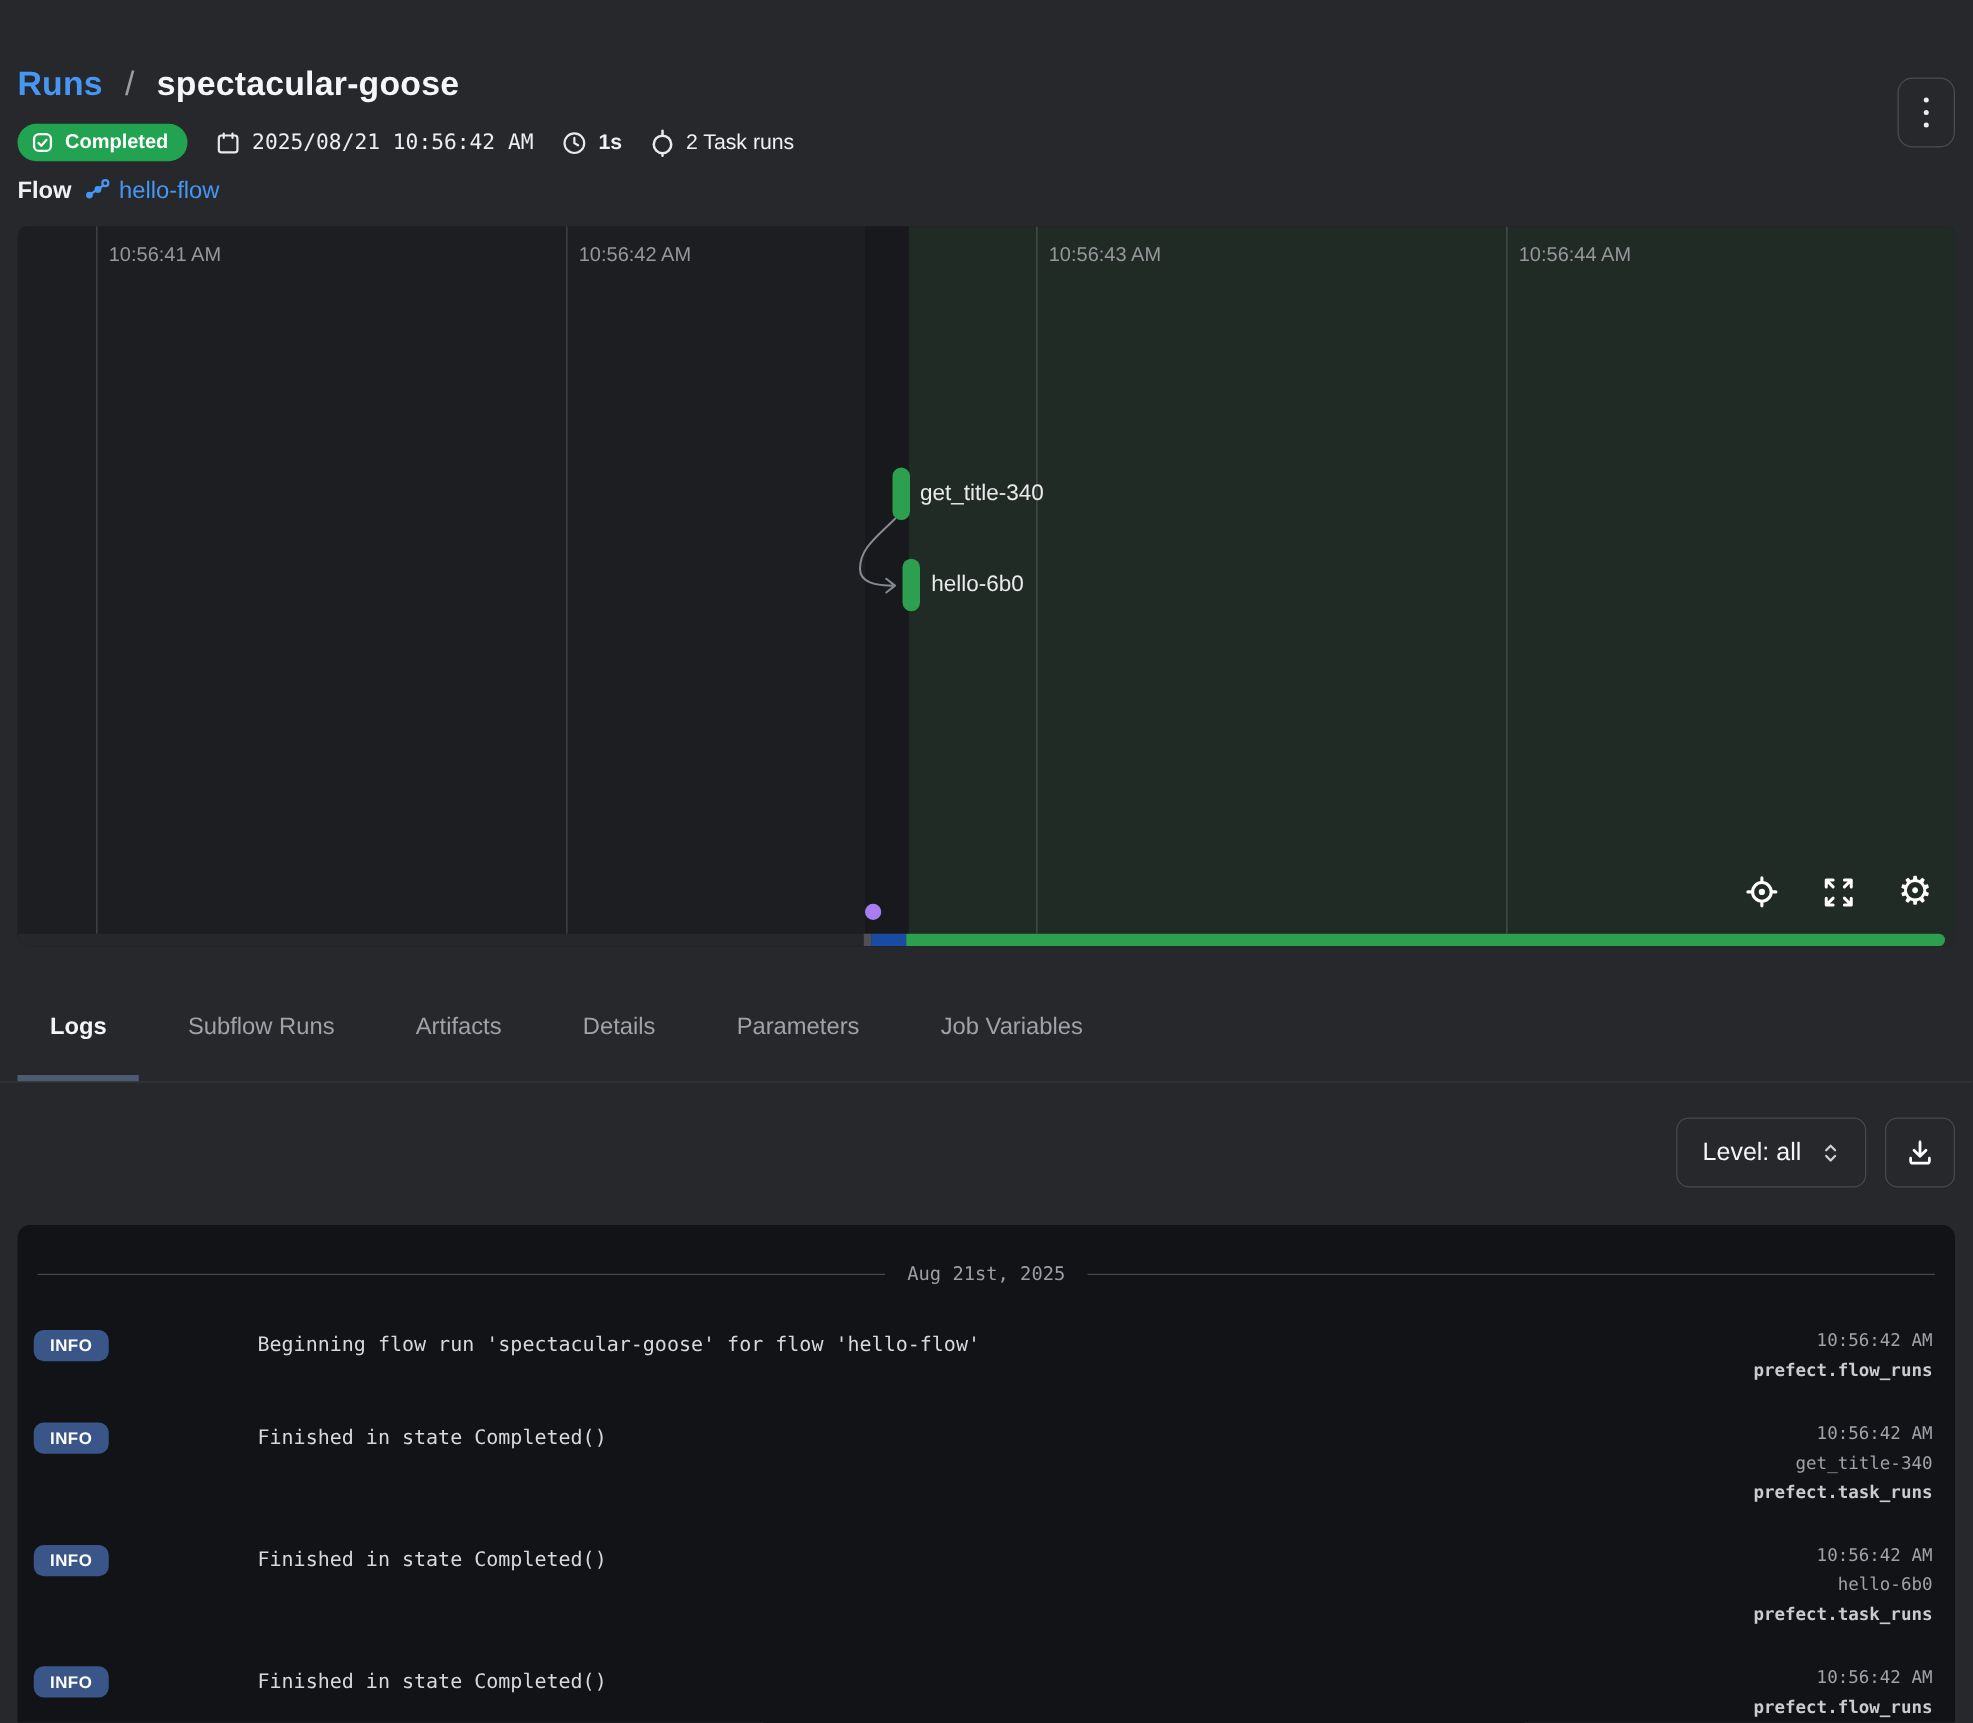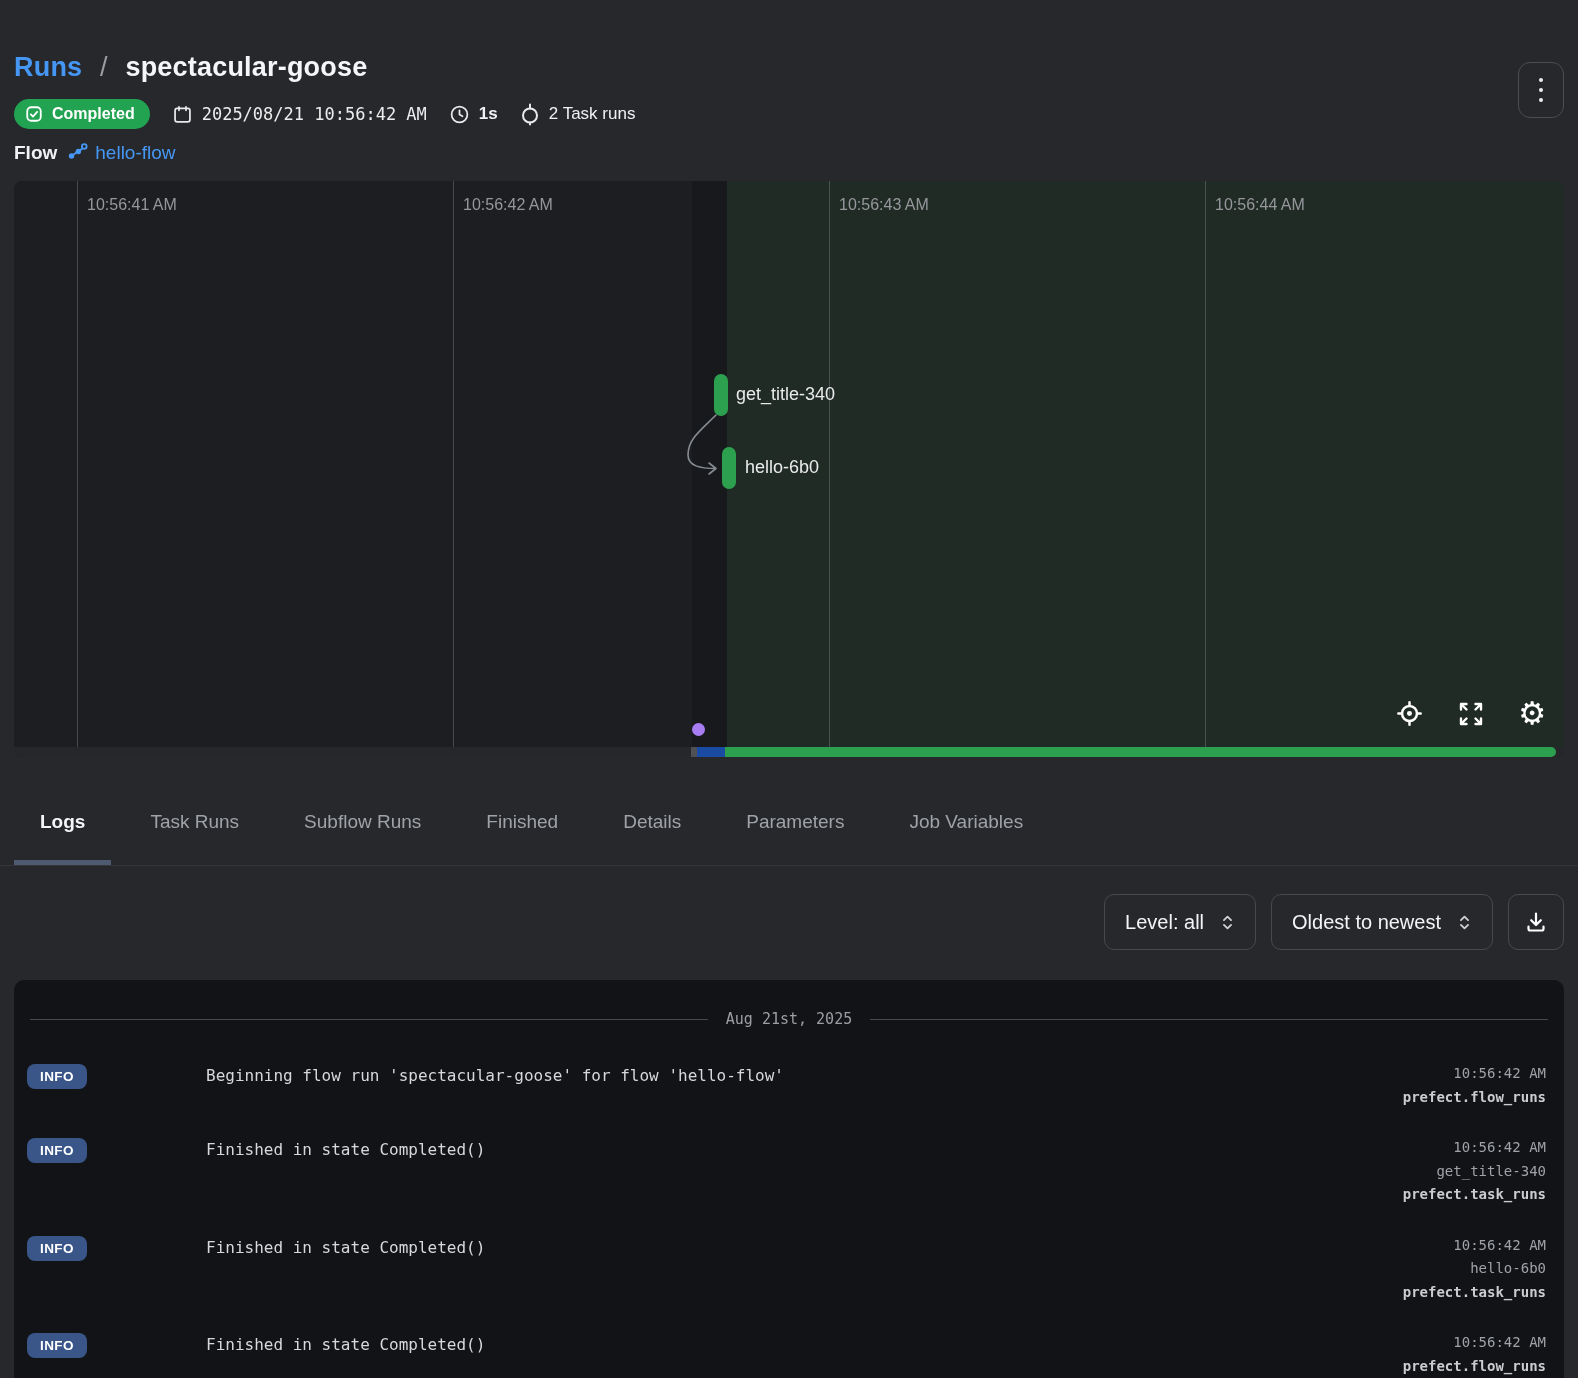--- a/index.html
+++ b/index.html
@@ -233,39 +233,30 @@
 
   <div class="tl-scrubber">
     <div class="scrub-sliver"></div>
     <div class="scrub-blue"></div>
     <div class="scrub-green"></div>
   </div>
 </div>
 
 <div class="tabs">
   <div class="tab active">Logs</div>
-  <div class="tab">Task Runs</div>
   <div class="tab">Subflow Runs</div>
-  <div class="tab">Finished</div>
+  <div class="tab">Artifacts</div>
   <div class="tab">Details</div>
   <div class="tab">Parameters</div>
   <div class="tab">Job Variables</div>
 </div>
 
 <div class="filter-row">
   <button class="select-btn">
     <span>Level: all</span>
-    <span class="icon">
-      <svg width="15" height="17" viewBox="0 0 16 18" fill="none" stroke="#cfd1d4" stroke-width="1.9" stroke-linecap="round" stroke-linejoin="round">
-          <path d="M4.2 6.5L8 2.7l3.8 3.8M4.2 11.5L8 15.3l3.8-3.8"></path>
-        </svg>
-    </span>
-  </button>
-  <button class="select-btn">
-    <span>Oldest to newest</span>
     <span class="icon">
       <svg width="15" height="17" viewBox="0 0 16 18" fill="none" stroke="#cfd1d4" stroke-width="1.9" stroke-linecap="round" stroke-linejoin="round">
           <path d="M4.2 6.5L8 2.7l3.8 3.8M4.2 11.5L8 15.3l3.8-3.8"></path>
         </svg>
     </span>
   </button>
   <button class="icon-btn">
     <span class="icon">
       <svg width="24" height="24" viewBox="0 0 24 24" fill="none" stroke="#fff" stroke-width="2.2" stroke-linecap="round" stroke-linejoin="round">
           <path d="M12 3.5v10.5M7.2 10.2L12 15l4.8-4.8"></path>

